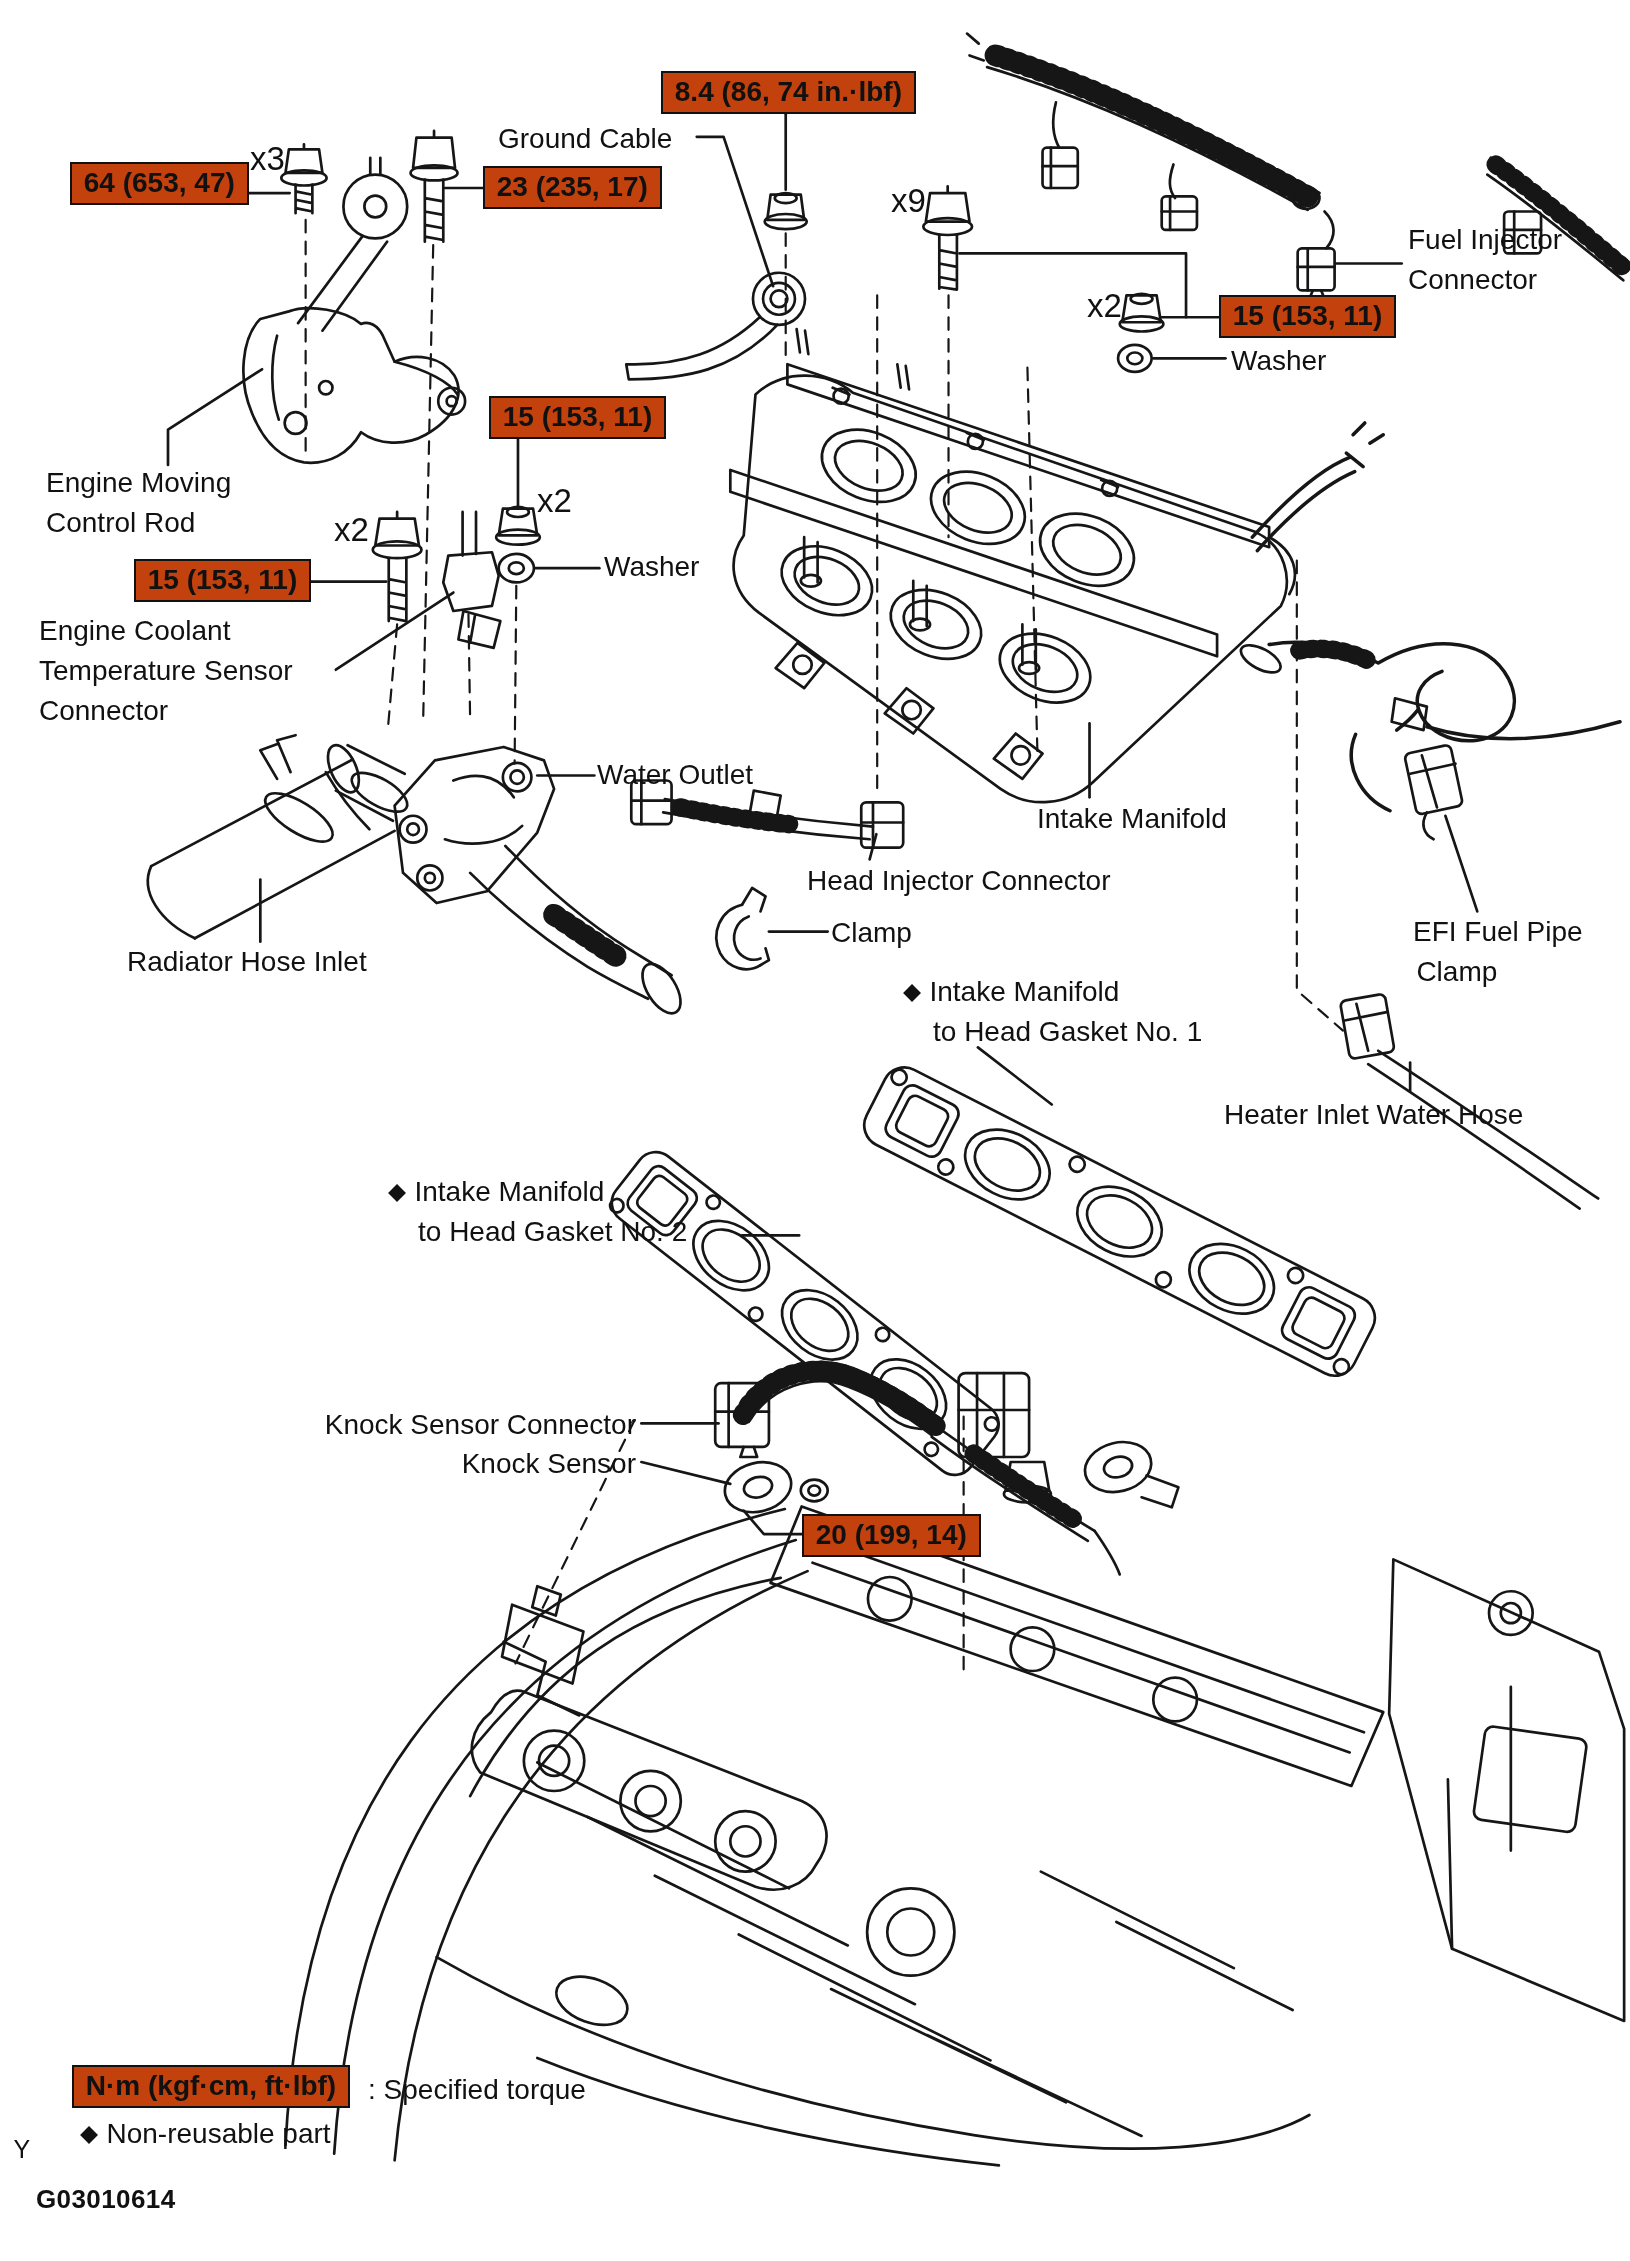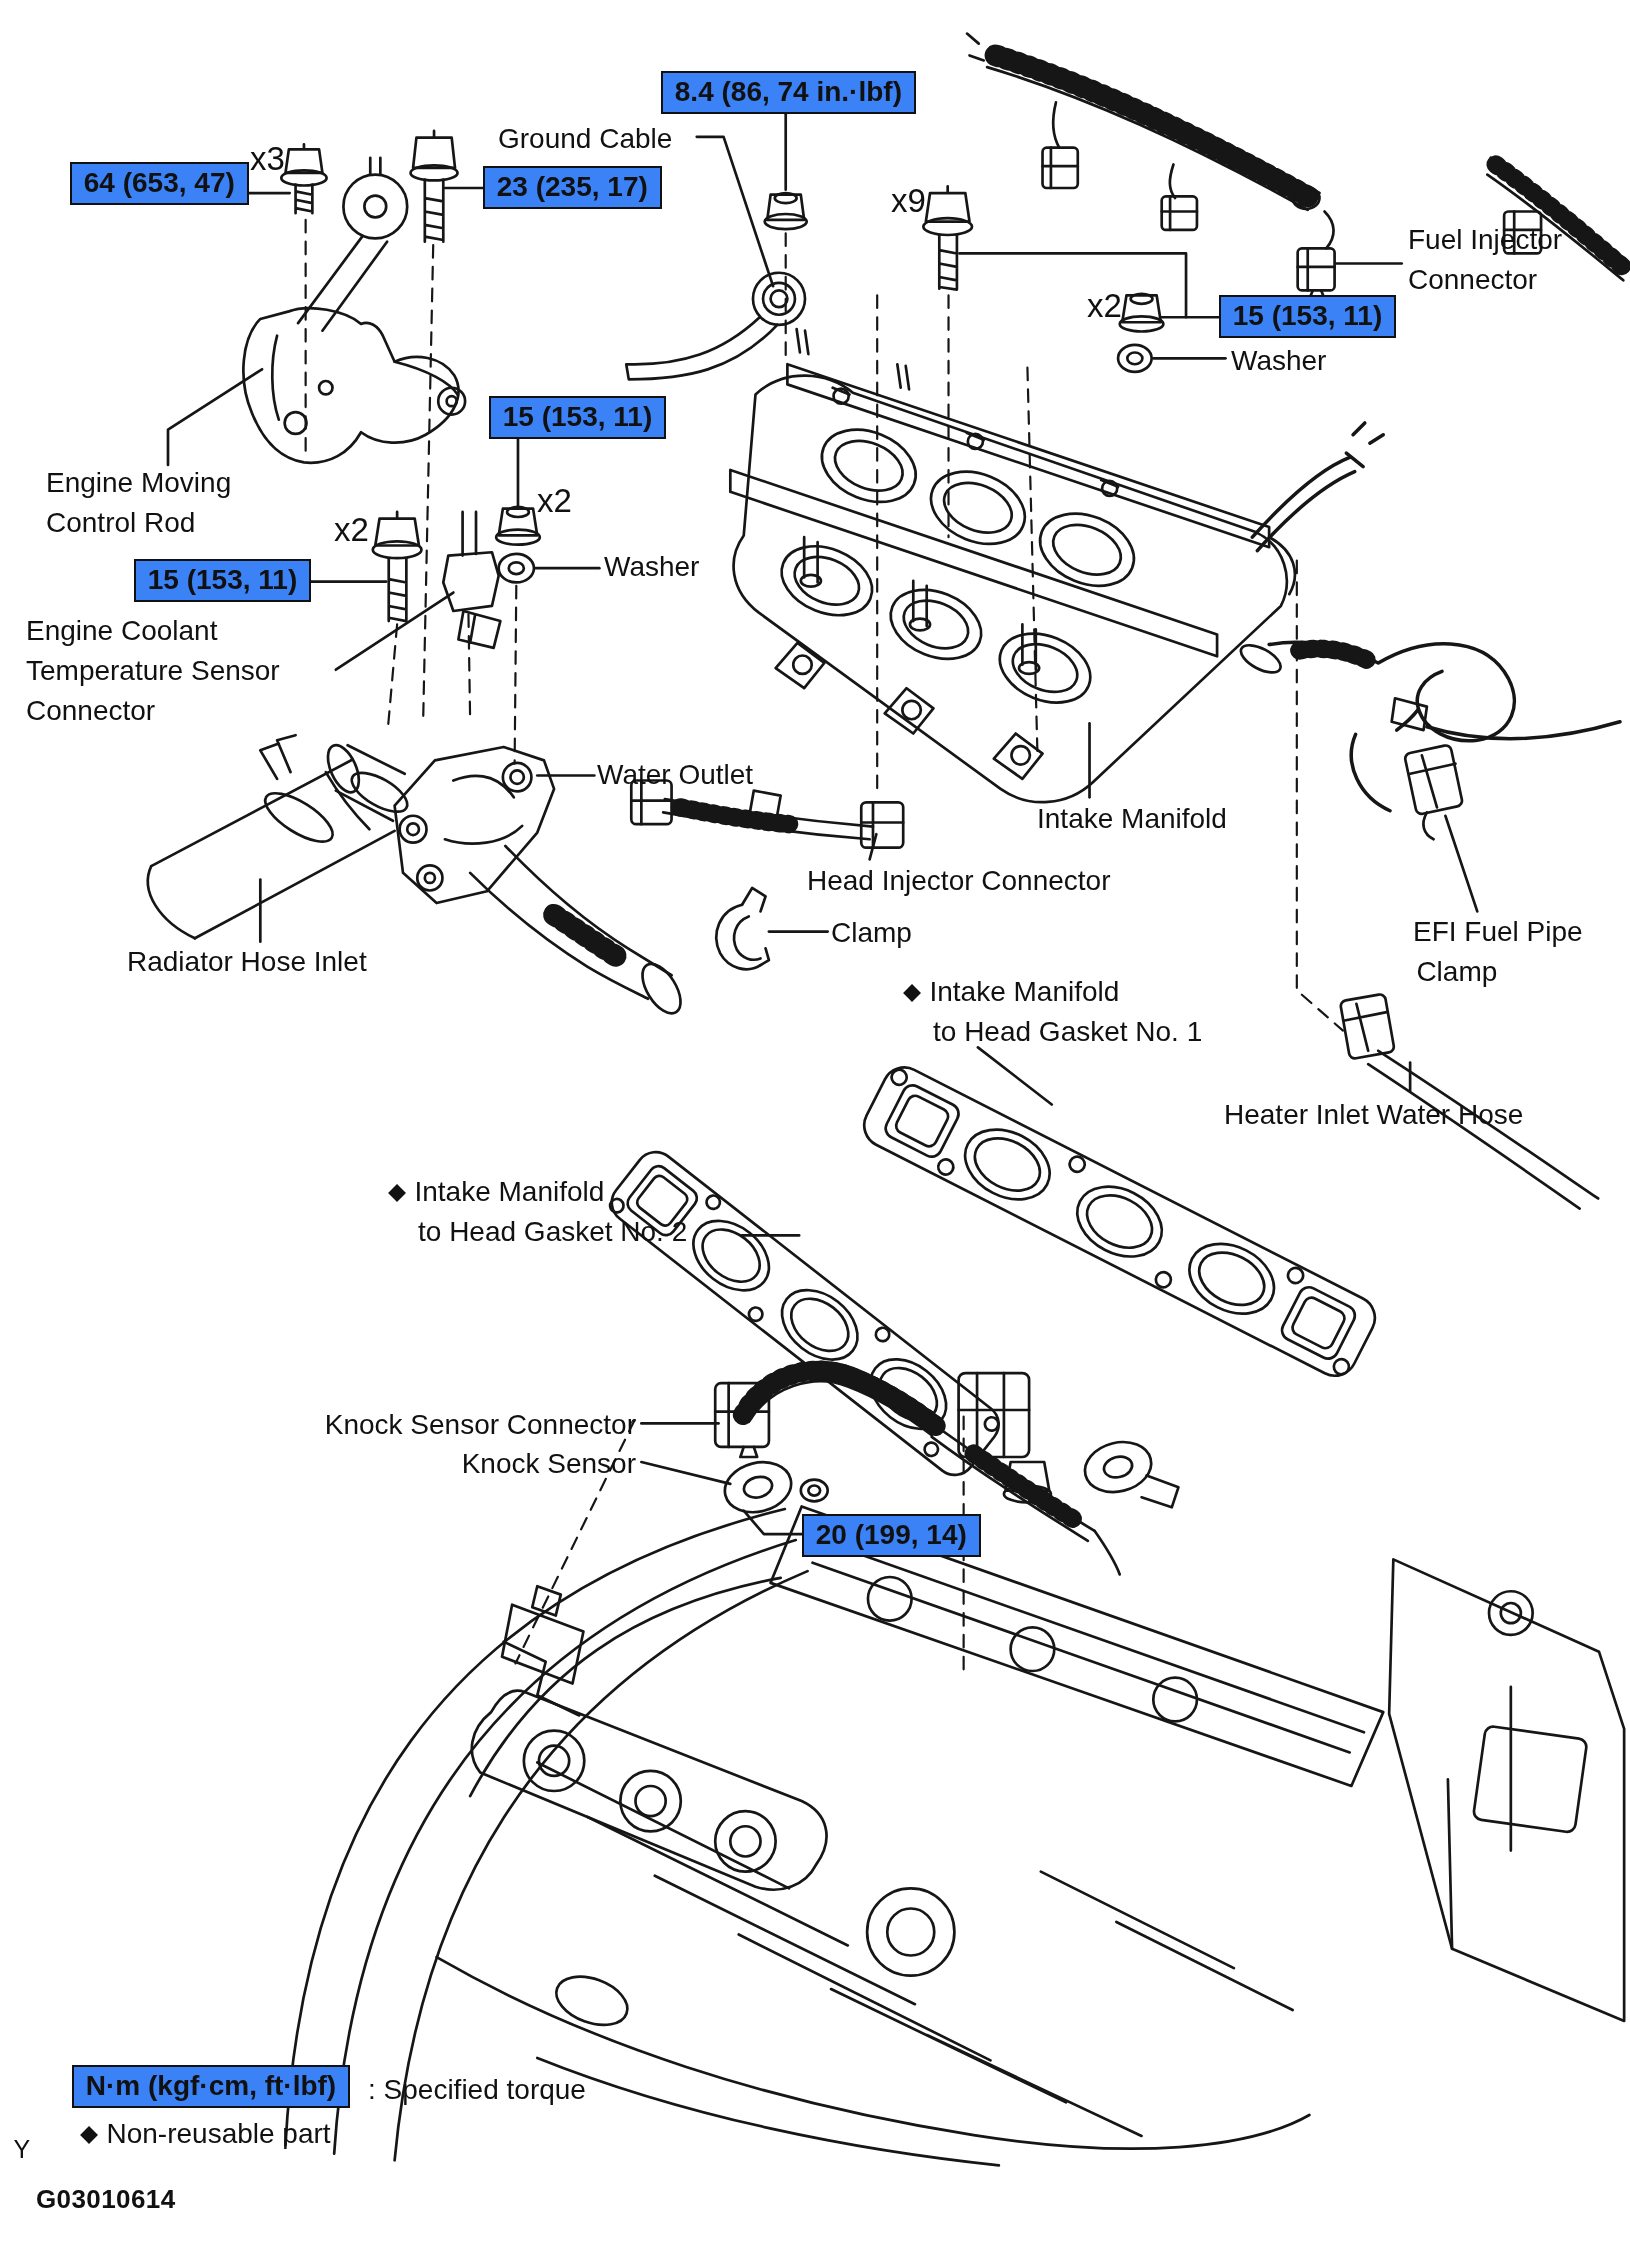--- a/index.html
+++ b/index.html
@@ -1,21 +1,21 @@
 <!DOCTYPE html>
 <html style="font-size:13.4px"><head>
 <meta charset="utf-8">
 <style>
   html,body{margin:0;padding:0;background:#fff;}
   .stage{position:relative;width:1631px;height:2261px;background:#fff;overflow:hidden;
          font-family:"Liberation Sans",sans-serif;color:#111;}
   svg.art{position:absolute;left:0;top:0;}
   .lbl{position:absolute;font-size:28px;line-height:1.42;white-space:nowrap;}
   .cnt{font-size:33px;}
-  .tbox{position:absolute;border:2.9px solid #111;background:#3b82f6;font-weight:bold;
+  .tbox{position:absolute;border:2.9px solid #111;background:#c2410c;font-weight:bold;
         font-size:28px;padding:2.5px 11.8px 4.2px 11.8px;white-space:nowrap;}
   .dia{font-size:23.5px;margin-right:8.4px;vertical-align:1.7px;}
   .ind{margin-left:30px;}
   .rt{text-align:right;}
   .fig{font-size:26px;font-weight:bold;letter-spacing:0.4px;}
   .ymark{font-size:25px;}
 </style>
 </head>
 <body>
 
@@ -364,21 +364,21 @@
 <div class="lbl cnt" style="left:537px;top:478px">x2</div>
 <div class="lbl" style="left:604px;top:547px">Washer</div>
 <div class="lbl cnt" style="left:334px;top:507px">x2</div>
 <div class="tbox" style="left:134px;top:559px">15 (153, 11)</div>
 
 <div class="lbl" style="left:46px;top:463px">
   <div>Engine Moving</div>
   <div>Control Rod</div>
 </div>
 
-<div class="lbl" style="left:26px;top:611px">
+<div class="lbl" style="left:39px;top:611px">
   <div>Engine Coolant</div>
   <div>Temperature Sensor</div>
   <div>Connector</div>
 </div>
 
 <div class="lbl" style="left:597px;top:755px">Water Outlet</div>
 <div class="lbl" style="left:1037px;top:799px">Intake Manifold</div>
 <div class="lbl" style="left:807px;top:861px">Head Injector Connector</div>
 <div class="lbl" style="left:127px;top:942px">Radiator Hose Inlet</div>
 <div class="lbl" style="left:831px;top:913px">Clamp</div>

